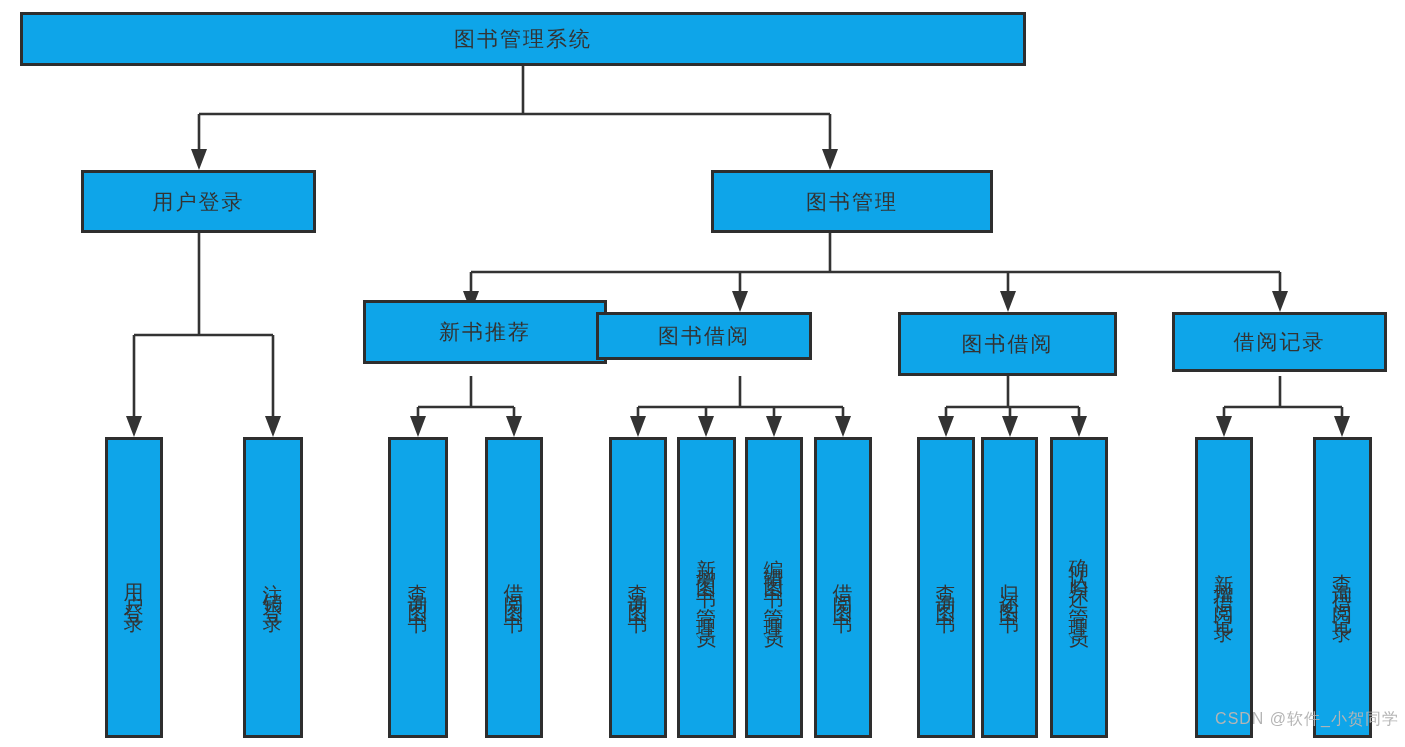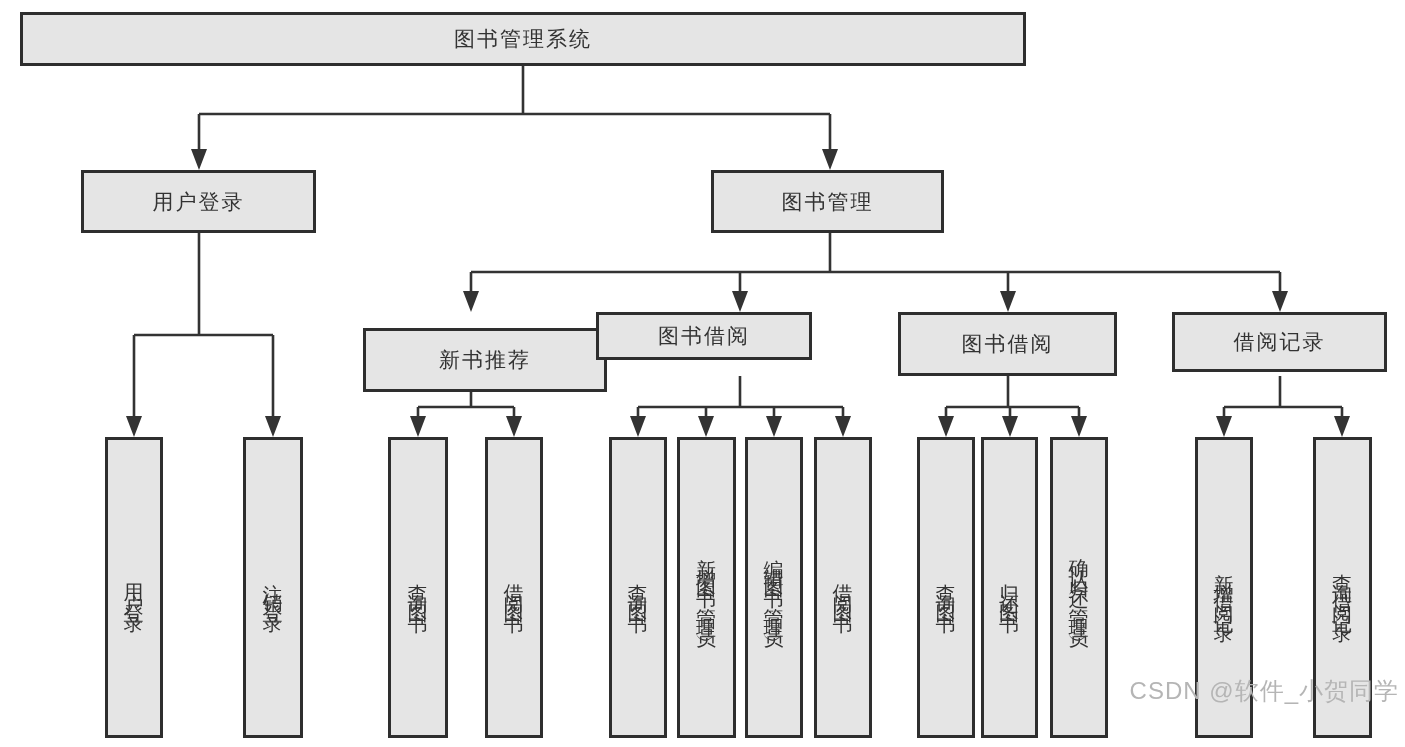--- a/index.html
+++ b/index.html
@@ -30,21 +30,21 @@
     fill: none;
   }
   svg.connectors path.arrows {
     fill: var(--line, #333);
     stroke: none;
   }
   .box {
     position: absolute;
     box-sizing: border-box;
     border: 3px solid var(--box-border, #2e2e2e);
-    background: #e5e5e5;
+    background: #0ea5e9;
     display: flex;
     align-items: center;
     justify-content: center;
     color: var(--text, #333);
   }
   .box.h span {
     font-size: 21px;
     letter-spacing: 2px;
     white-space: nowrap;
   }
@@ -52,22 +52,22 @@
     writing-mode: vertical-rl;
     text-orientation: mixed;
     font-size: 20px;
     line-height: 1.1;
     letter-spacing: 10px;
     white-space: nowrap;
   }
   .watermark {
     position: absolute;
     right: 6px;
-    top: 675px;
-    font-size: 24px;
+    top: 709px;
+    font-size: 16px;
     letter-spacing: 1px;
     color: var(--watermark, #b5b5b5);
     white-space: nowrap;
     z-index: 5;
   }
 </style>
 </head>
 <body>
 
 <div class="stage">
@@ -103,25 +103,25 @@
       M1334 416 L1350 416 L1342 437 Z"></path>
   </svg>
 
   <div class="box h" style="left:20px; top:12px; width:1006px; height:54px">
     <span>图书管理系统</span>
   </div>
 
   <div class="box h" style="left:81px; top:170px; width:235px; height:63px">
     <span>用户登录</span>
   </div>
-  <div class="box h" style="left:711px; top:170px; width:233px; height:63px">
+  <div class="box h" style="left:711px; top:170px; width:282px; height:63px">
     <span>图书管理</span>
   </div>
 
-  <div class="box h" style="left:363px; top:328px; width:244px; height:64px">
+  <div class="box h" style="left:363px; top:300px; width:244px; height:64px">
     <span>新书推荐</span>
   </div>
   <div class="box h" style="left:596px; top:312px; width:216px; height:48px">
     <span>图书借阅</span>
   </div>
   <div class="box h" style="left:898px; top:312px; width:219px; height:64px">
     <span>图书借阅</span>
   </div>
   <div class="box h" style="left:1172px; top:312px; width:215px; height:60px">
     <span>借阅记录</span>

